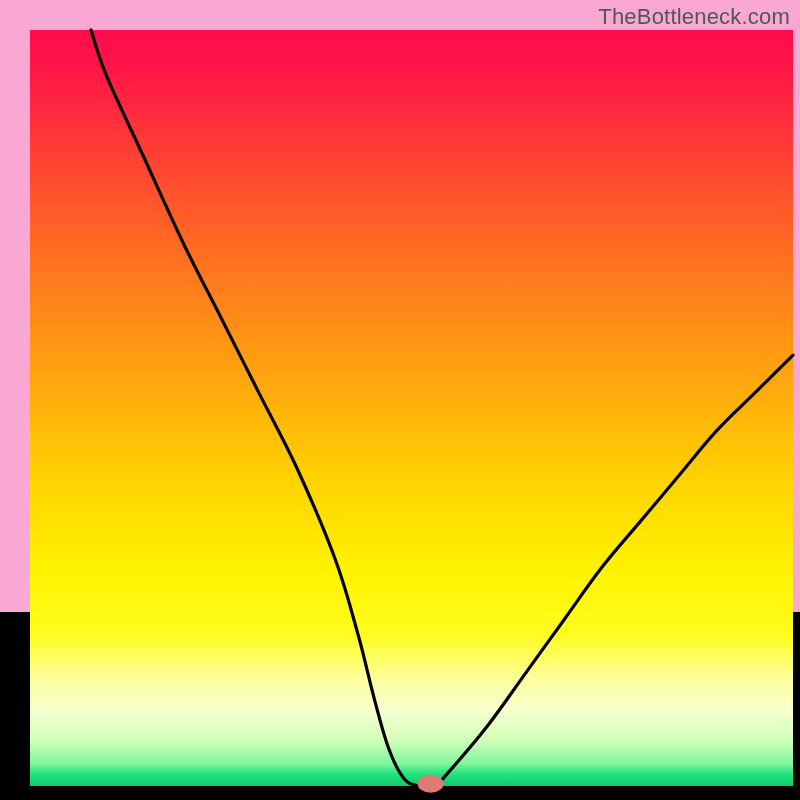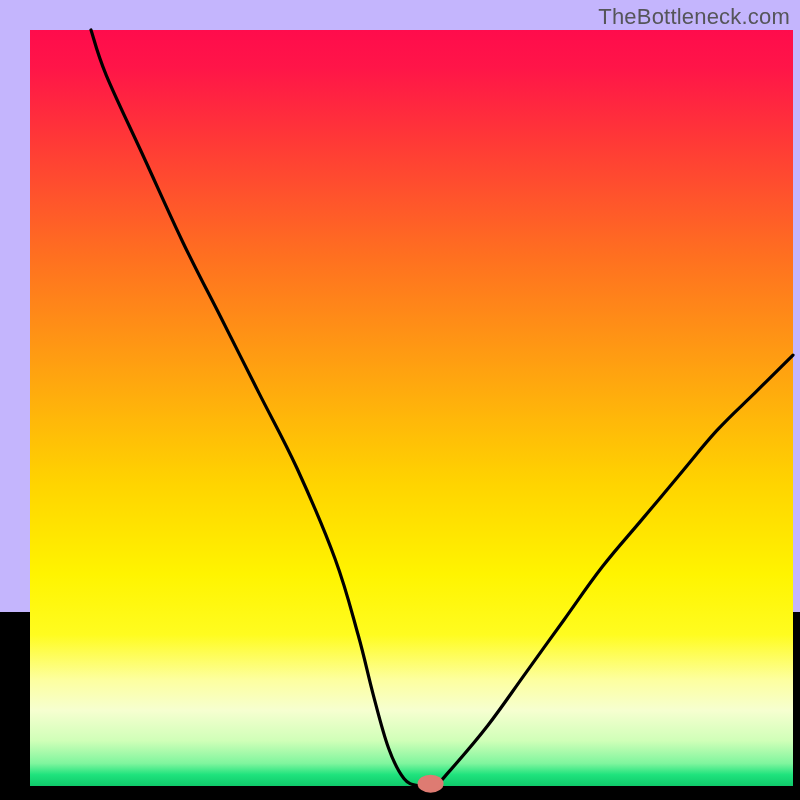--- a/index.html
+++ b/index.html
@@ -8,21 +8,21 @@
     width: 800px;
     height: 800px;
     background: #000;
     font-family: Arial, Helvetica, sans-serif;
     overflow: hidden;
   }
   .frame {
     position: relative;
     width: 800px;
     height: 612px;
-    background: #c4b5fd;
+    background: #f9a8d4;
   }
   .watermark {
     position: absolute;
     top: 4px;
     right: 10px;
     color: #555559;
     font-size: 22px;
     font-weight: 500;
     letter-spacing: 0.2px;
     z-index: 10;

